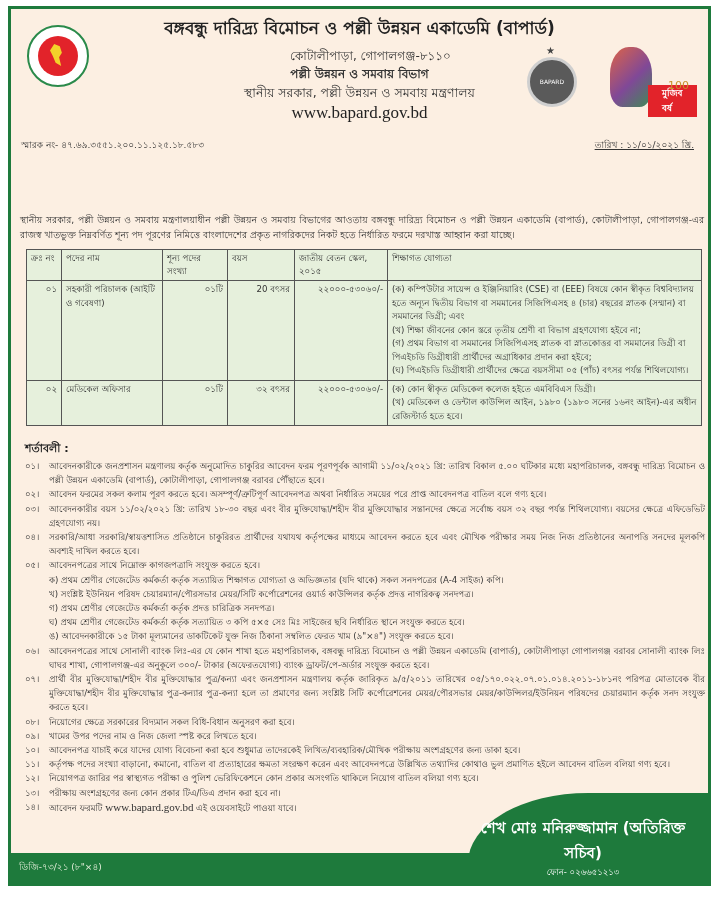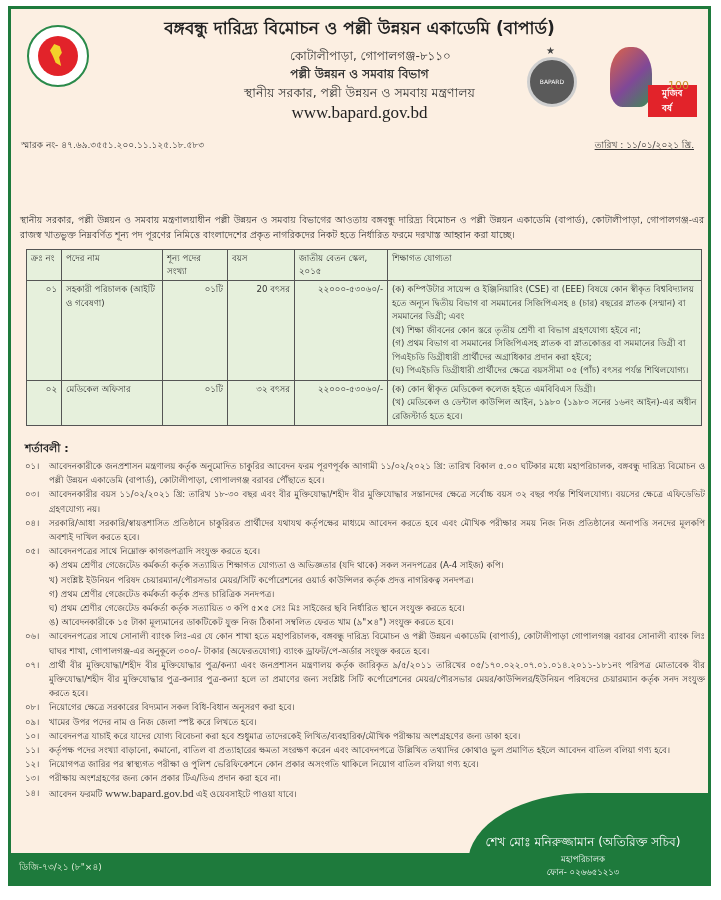--- a/index.html
+++ b/index.html
@@ -45,21 +45,21 @@
   .conds { position:absolute; left:14px; top:450px; width:680px; font-size:8.6px; line-height:14.2px; color:#333; }
   .cond { display:flex; }
   .cond .num { width:24px; flex:0 0 24px; }
   .cond .txt { flex:1; text-align:justify; }
   .sub { padding-left:24px; }
   .footer-bar { position:absolute; left:0; bottom:0; width:100%; height:30px; background:#1e7a3c; }
   .footer-curve { position:absolute; right:0; bottom:0; width:240px; height:90px; background:#1e7a3c;
                   border-top-left-radius:120px 70px; }
   .footer-code { position:absolute; left:8px; bottom:8px; font-size:9px; color:#e6f0dc; }
   .sign { position:absolute; right:10px; bottom:4px; width:230px; text-align:center; color:#fff; }
-  .sign .name { font-size:12px; }
+  .sign .name { font-size:15px;font-weight:bold; }
   .sign .role, .sign .phone { font-size:8.5px; line-height:13px; }
   .en { font-family:"Liberation Serif", serif; font-size:11px; }
 </style>
 </head>
 <body>
 
 <div class="frame">
 
   <div class="header">
     <div class="gov-logo">
@@ -126,20 +126,24 @@
   </table>
 
   <div class="cond-title">শর্তাবলী :</div>
 
   <div class="conds">
     <div class="cond">
       <span class="num">০১।</span>
       <span class="txt">আবেদনকারীকে জনপ্রশাসন মন্ত্রণালয় কর্তৃক অনুমোদিত চাকুরির আবেদন ফরম পূরণপূর্বক আগামী ১১/০২/২০২১ খ্রি: তারিখ বিকাল ৫.০০ ঘটিকার মধ্যে মহাপরিচালক, বঙ্গবন্ধু দারিদ্র্য বিমোচন ও পল্লী উন্নয়ন একাডেমি (বাপার্ড), কোটালীপাড়া, গোপালগঞ্জ বরাবর পৌঁছাতে হবে।</span>
     </div>
     <div class="cond">
+      <span class="num">০২।</span>
+      <span class="txt">আবেদন ফরমের সকল কলাম পূরণ করতে হবে। অসম্পূর্ণ/ত্রুটিপূর্ণ আবেদনপত্র অথবা নির্ধারিত সময়ের পরে প্রাপ্ত আবেদনপত্র বাতিল বলে গণ্য হবে।</span>
+    </div>
+    <div class="cond">
       <span class="num">০৩।</span>
       <span class="txt">আবেদনকারীর বয়স ১১/০২/২০২১ খ্রি: তারিখ ১৮-৩০ বছর এবং বীর মুক্তিযোদ্ধা/শহীদ বীর মুক্তিযোদ্ধার সন্তানদের ক্ষেত্রে সর্বোচ্চ বয়স ৩২ বছর পর্যন্ত শিথিলযোগ্য। বয়সের ক্ষেত্রে এফিডেভিট গ্রহণযোগ্য নয়।</span>
     </div>
     <div class="cond">
       <span class="num">০৪।</span>
       <span class="txt">সরকারি/আধা সরকারি/স্বায়ত্তশাসিত প্রতিষ্ঠানে চাকুরিরত প্রার্থীদের যথাযথ কর্তৃপক্ষের মাধ্যমে আবেদন করতে হবে এবং মৌখিক পরীক্ষার সময় নিজ নিজ প্রতিষ্ঠানের অনাপত্তি সনদের মূলকপি অবশ্যই দাখিল করতে হবে।</span>
     </div>
     <div class="cond">
       <span class="num">০৫।</span>
       <span class="txt">আবেদনপত্রের সাথে নিম্নোক্ত কাগজপত্রাদি সংযুক্ত করতে হবে।</span>
@@ -187,16 +191,15 @@
         <span>আবেদন ফরমটি </span><span class="en">www.bapard.gov.bd</span><span> এই ওয়েবসাইটে পাওয়া যাবে।</span>
       </span>
     </div>
   </div>
 
   <div class="footer-curve"></div>
   <div class="footer-bar"></div>
   <div class="footer-code">ডিজি-৭৩/২১ (৮"×৪)</div>
   <div class="sign">
     <div class="name">শেখ মোঃ মনিরুজ্জামান (অতিরিক্ত সচিব)</div>
-    <div class="role">মহাপরিচালক</div>
     <div class="phone">ফোন- ০২৬৬৫১২১৩</div>
   </div>
 </div>
 
 </body></html>

